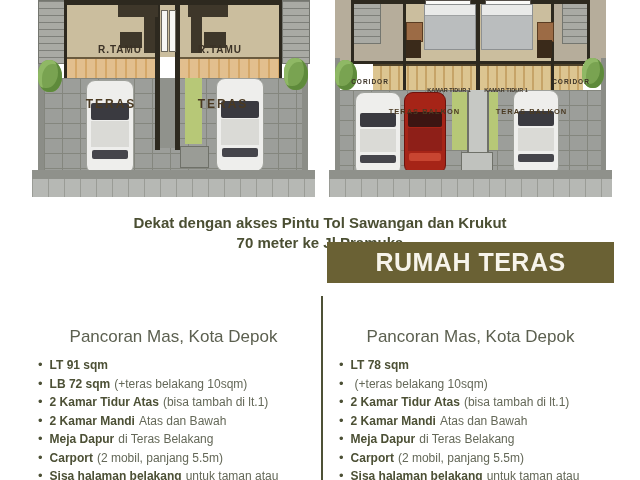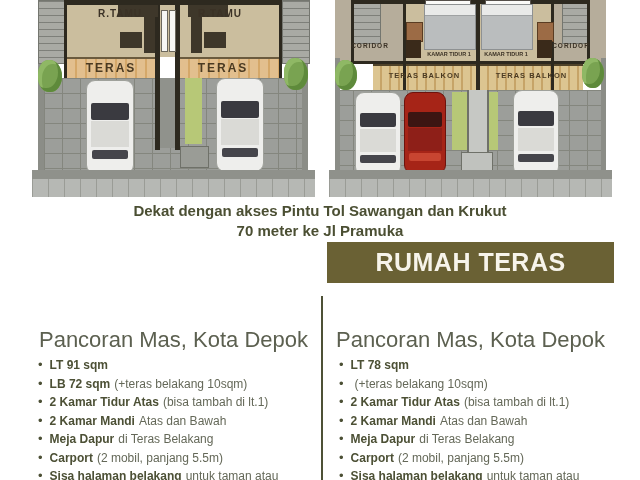--- a/index.html
+++ b/index.html
@@ -38,29 +38,29 @@
   .car .ws{position:absolute;left:8%;right:8%;top:24%;height:18%;background:#3a3a40;border-radius:2px;}
   .car .roof{position:absolute;left:8%;right:8%;top:44%;height:28%;background:#dadad6;}
   .car .rw{position:absolute;left:10%;right:10%;top:75%;height:10%;background:#45454b;border-radius:2px;}
   .car.red{background:#a62417;border-color:#6e120c;}
   .car.red .ws{background:#3c1512;}
   .car.red .roof{background:#8e1f18;}
   .car.red .rw{background:#c84531;}
   .sidewalk-top{position:absolute;background:#8f918b;}
   .sidewalk{position:absolute;background-color:#b6b8b4;
         background-image:repeating-linear-gradient(90deg,#9a9c96 0 1px,transparent 1px 16px);}
-  .plabel{position:absolute;color:#3b3226;font-weight:bold;text-align:center;white-space:nowrap;}
+  .plabel{position:absolute;color:#3b3226;font-weight:bold;text-align:center;white-space:nowrap;margin-top:36px;}
   .plabel.brown{color:#4a3a22;}
   
   .headline{position:absolute;left:0;width:640px;text-align:center;font-weight:bold;
-            font-size:15px;color:#4b4f33;}
+            font-size:15px;color:#4b4f33;margin-top:12px;}
   .banner{position:absolute;top:242px;height:41px;width:287px;background:#6a6134;color:#f7f4ea;
           font-weight:bold;font-size:25px;letter-spacing:.5px;
           display:flex;align-items:center;justify-content:center;}
-  .loc{position:absolute;top:327px;width:287px;text-align:center;font-size:22px;color:#5c6050;}
+  .loc{position:absolute;top:327px;width:287px;text-align:center;font-size:17px;color:#5c6050;}
   .feats{position:absolute;top:356px;width:292px;}
   .feat{display:flex;align-items:flex-start;line-height:18.5px;font-size:12px;
         white-space:nowrap;color:#646858;}
   .feat::before{content:"\2022";color:#4c5035;font-size:13px;margin:0 7px 0 2px;}
   .feat .b{font-weight:bold;color:#4c5035;}
   .feat .r{margin-left:4px;}
   .vdivider{position:absolute;left:321px;top:296px;width:2px;height:184px;background:#4d5136;}
 </style>
 </head>
 <body>

